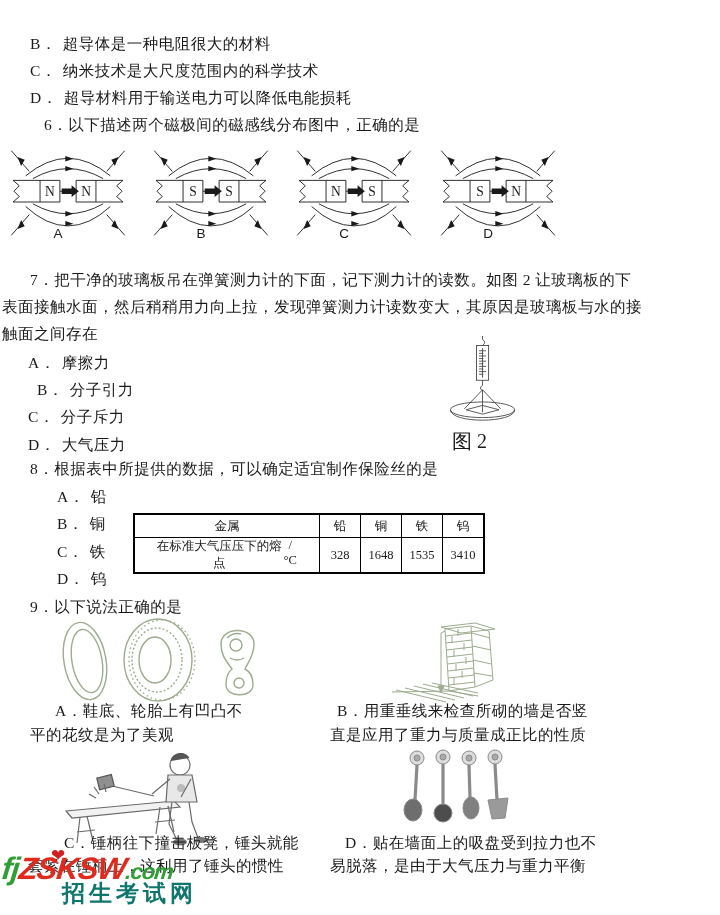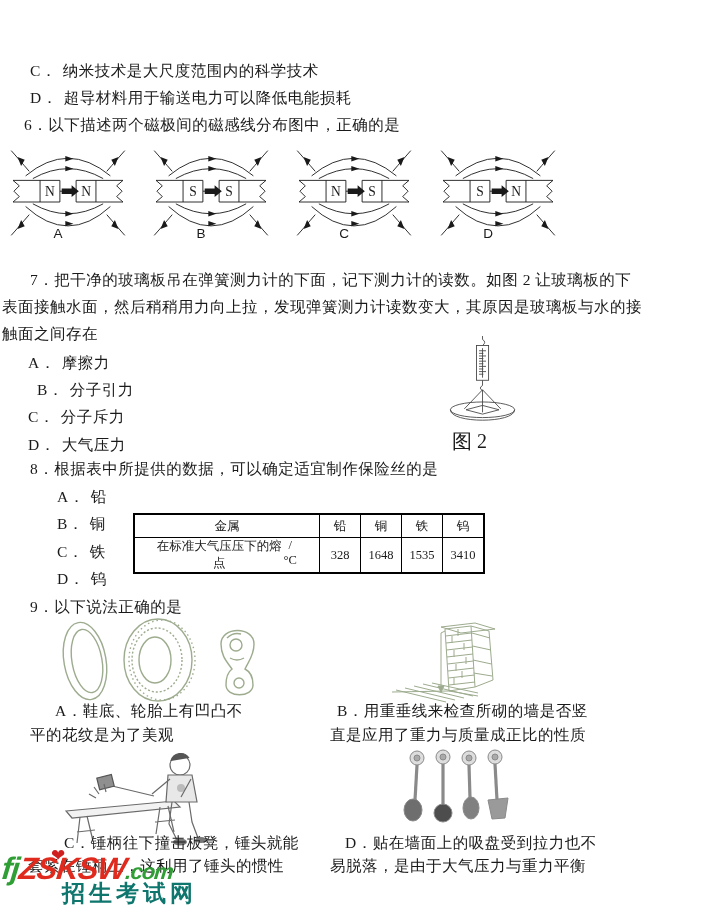--- a/index.html
+++ b/index.html
@@ -27,24 +27,25 @@
            letter-spacing:4px;color:#0f766e;}
   #wm-heart{position:absolute;left:51px;top:845px;font-size:17px;color:#cf1f1f;
             font-family:"DejaVu Sans",sans-serif;}
   .sketch{position:absolute;}
 </style>
 </head>
 <body>
 
 <div id="screen">
 
+  <div class="abs line opt" style="left:30px;top:34px"><span class="lbl">B．</span><span>超导体是一种电阻很大的材料</span></div>
   <div class="abs line opt" style="left:30px;top:61px"><span class="lbl">C．</span><span>纳米技术是大尺度范围内的科学技术</span></div>
   <div class="abs line opt" style="left:30px;top:88px"><span class="lbl">D．</span><span>超导材料用于输送电力可以降低电能损耗</span></div>
 
-  <div class="abs line" style="left:24px;top:115px">6．以下描述两个磁极间的磁感线分布图中，正确的是</div>
+  <div class="abs line" style="left:44px;top:115px">6．以下描述两个磁极间的磁感线分布图中，正确的是</div>
   <div id="magnet-row">
     <div class="abs" style="left:4px;top:146px"><svg width="128" height="94" viewBox="0 0 142 104">
   <g fill="none" stroke="#1a1a1a" stroke-width="1">
     <path d="M32,36 Q71,14 110,36"></path>
     <path d="M24,33 Q71,-6 118,33"></path>
     <path d="M32,64 Q71,86 110,64"></path>
     <path d="M24,67 Q71,110 118,67"></path>
     <path d="M28,28 Q16,14 8,5"></path>
     <path d="M114,28 Q126,14 134,5"></path>
     <path d="M28,76 Q16,90 8,99"></path>

